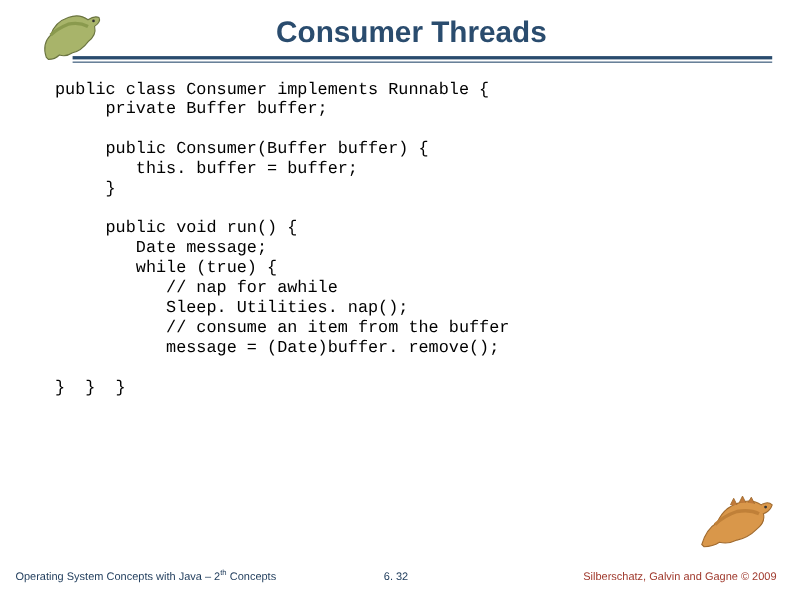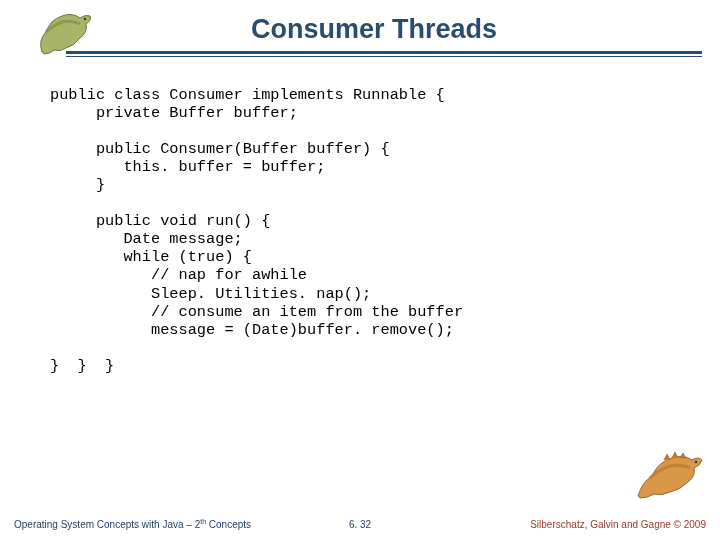--- a/index.html
+++ b/index.html
@@ -51,21 +51,21 @@
     top: 6px;
   }
   .dino-right {
     position: absolute;
     right: 14px;
     bottom: 34px;
   }
   .content {
     position: absolute;
     left: 50px;
-    top: 86px;
+    top: 72px;
     right: 30px;
   }
   .code {
     font-family: "Courier New", Courier, monospace;
     font-size: 15.3px;
     line-height: 1.18;
     color: #000;
     white-space: pre;
   }
   .footer {

